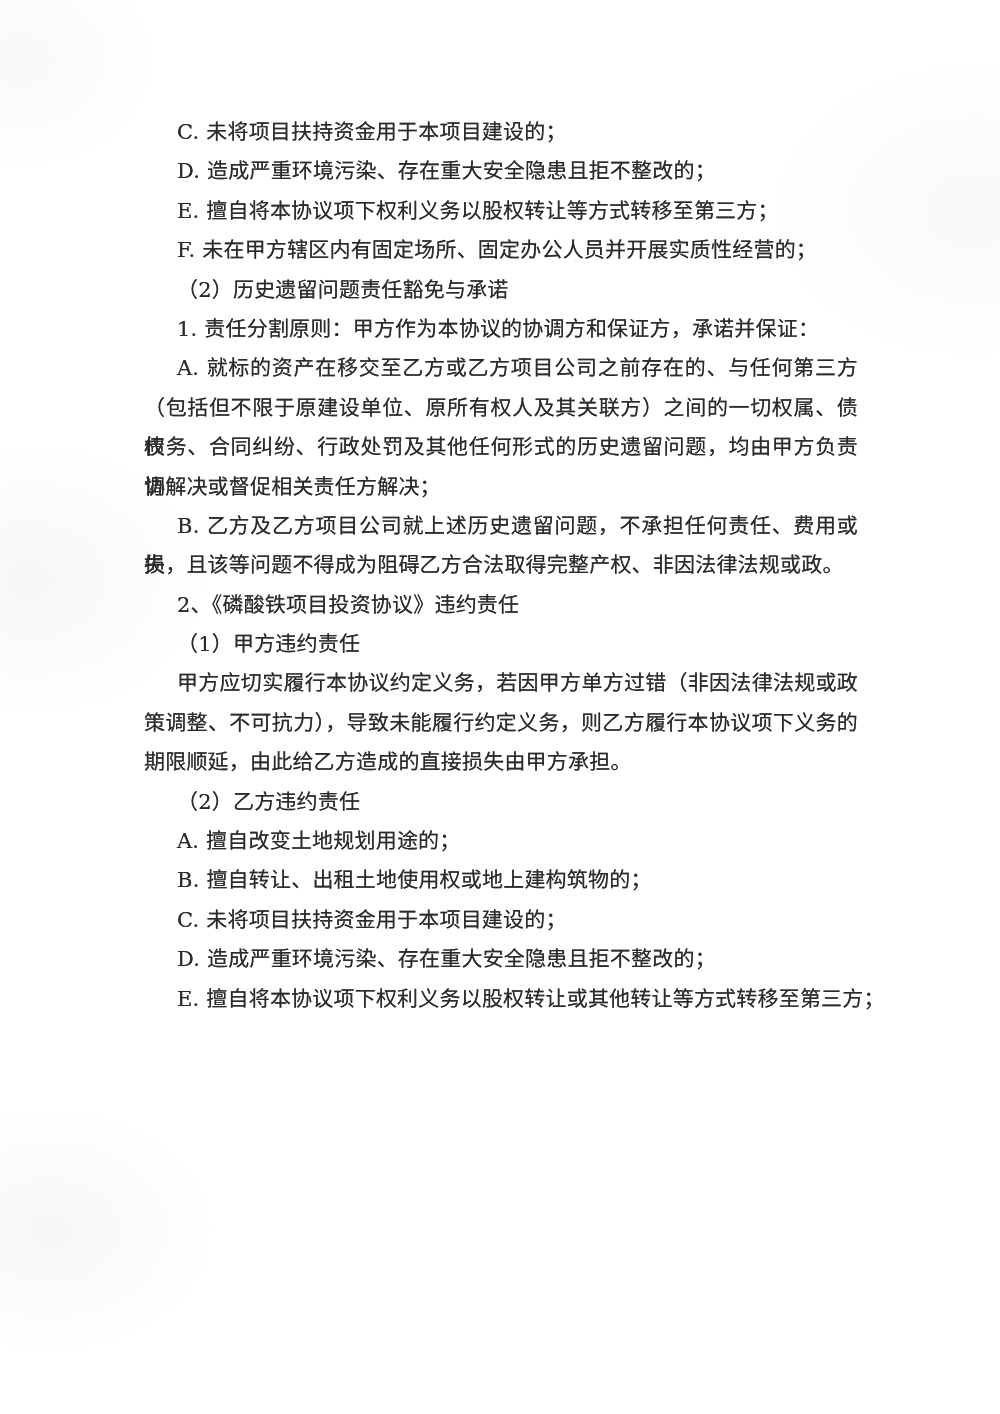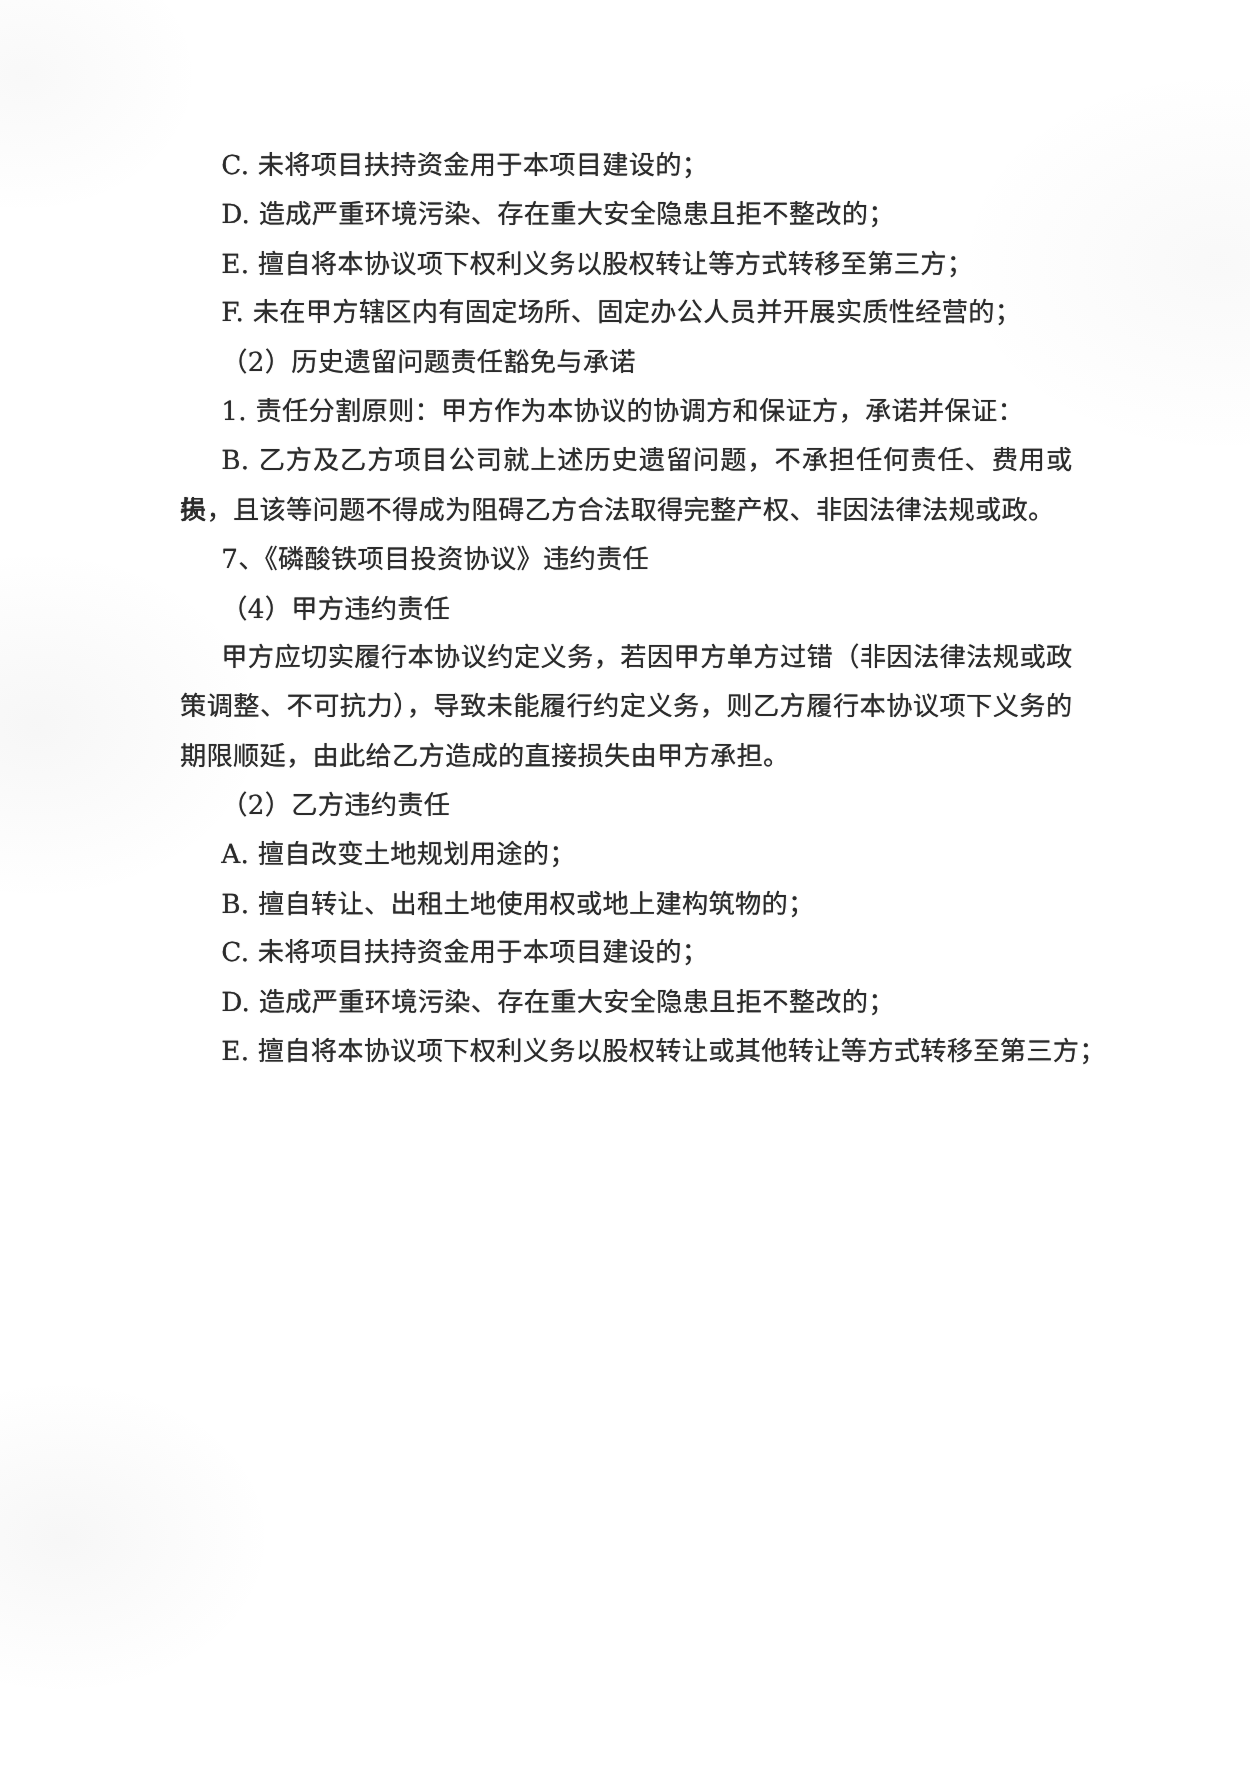--- a/index.html
+++ b/index.html
@@ -68,28 +68,34 @@
       <div class="paragraph">
         <div class="line indent">F. 未在甲方辖区内有固定场所、固定办公人员并开展实质性经营的；</div>
       </div>
       <div class="paragraph">
         <div class="line indent">（2）历史遗留问题责任豁免与承诺</div>
       </div>
       <div class="paragraph">
         <div class="line indent">1. 责任分割原则：甲方作为本协议的协调方和保证方，承诺并保证：</div>
       </div>
       <div class="paragraph">
+        <div class="line indent fill">A. 就标的资产在移交至乙方或乙方项目公司之前存在的、与任何第三方</div>
+        <div class="line fill">（包括但不限于原建设单位、原所有权人及其关联方）之间的一切权属、债权</div>
+        <div class="line fill">债务、合同纠纷、行政处罚及其他任何形式的历史遗留问题，均由甲方负责协</div>
+        <div class="line">调解决或督促相关责任方解决；</div>
+      </div>
+      <div class="paragraph">
         <div class="line indent fill">B. 乙方及乙方项目公司就上述历史遗留问题，不承担任何责任、费用或损</div>
         <div class="line">失，且该等问题不得成为阻碍乙方合法取得完整产权、非因法律法规或政。</div>
       </div>
       <div class="paragraph">
-        <div class="line indent">7、《磷酸铁项目投资协议》违约责任</div>
+        <div class="line indent">2、《磷酸铁项目投资协议》违约责任</div>
       </div>
       <div class="paragraph">
-        <div class="line indent">（4）甲方违约责任</div>
+        <div class="line indent">（1）甲方违约责任</div>
       </div>
       <div class="paragraph">
         <div class="line indent fill">甲方应切实履行本协议约定义务，若因甲方单方过错（非因法律法规或政</div>
         <div class="line fill">策调整、不可抗力），导致未能履行约定义务，则乙方履行本协议项下义务的</div>
         <div class="line">期限顺延，由此给乙方造成的直接损失由甲方承担。</div>
       </div>
       <div class="paragraph">
         <div class="line indent">（2）乙方违约责任</div>
       </div>
       <div class="paragraph">

